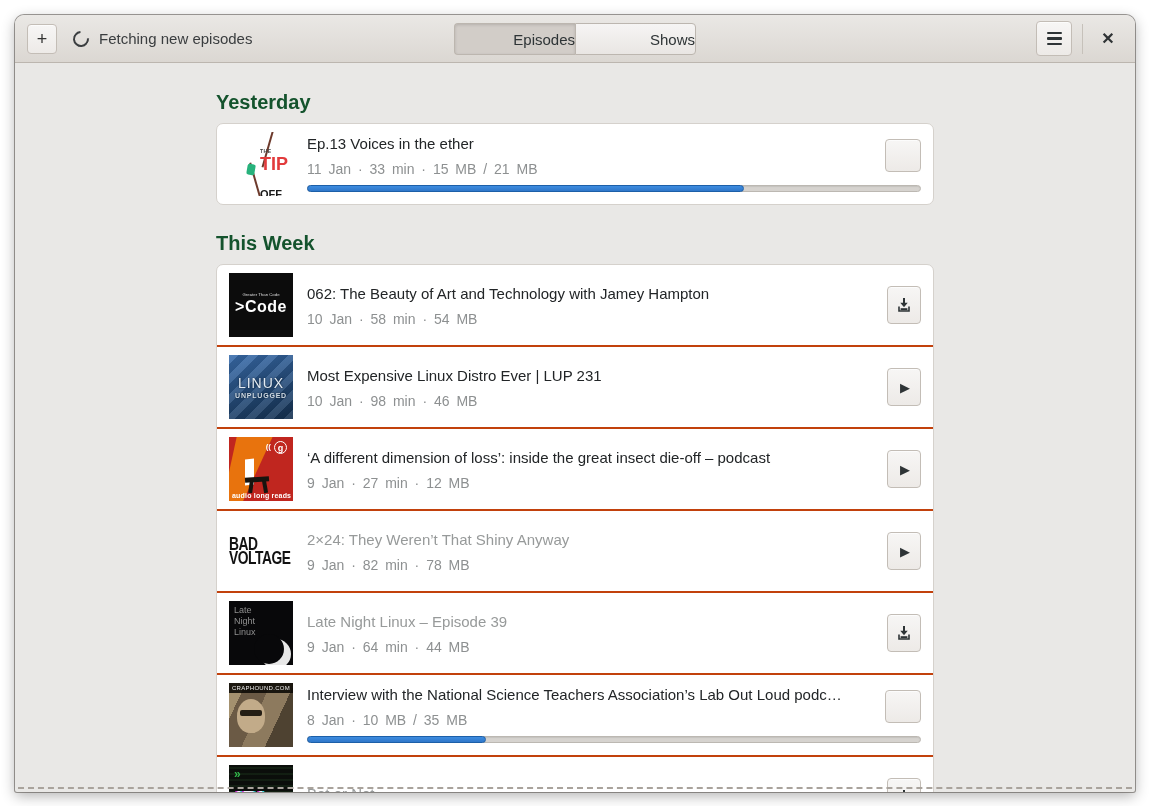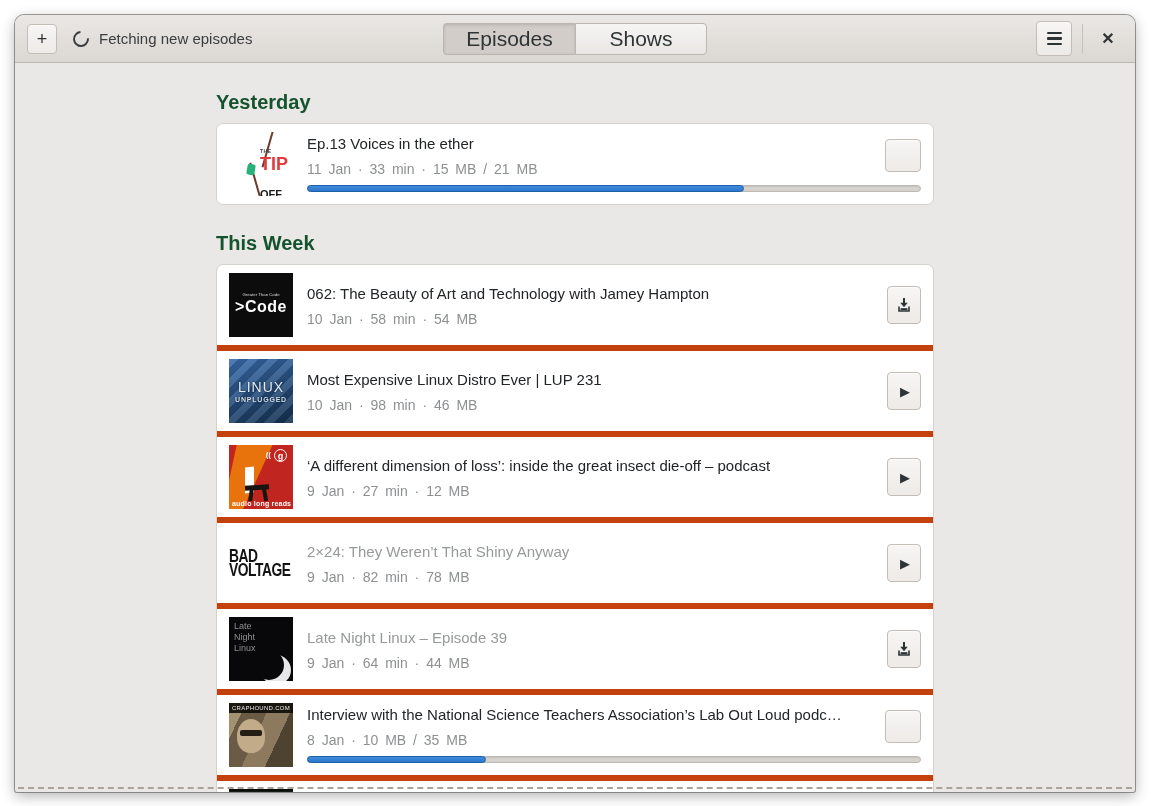--- a/index.html
+++ b/index.html
@@ -36,23 +36,23 @@
     border:2.5px solid #3b3e40; border-top-color:transparent;
     transform:rotate(40deg);
   }
   .status-text { margin-left:10px; font-size:15px; color:#3a3d3f; }
 
   .switcher {
     position:absolute; left:50%; top:8px; transform:translateX(-50%);
     display:flex; height:32px;
   }
   .switch-btn {
-    width:132px; font-size:21px; color:#2e3436;
+    width:121px; font-size:15px; color:#2e3436;
     background:linear-gradient(#f6f5f4,#e9e6e3);
-    border:1px solid #bcb6af; cursor:pointer; font-family:inherit;
+    border:1px solid #bcb6af; cursor:pointer; font-family:inherit;text-align:right;
   }
   .switch-btn.left  { border-radius:4px 0 0 4px; border-right:none; }
   .switch-btn.right { border-radius:0 4px 4px 0; }
   .switch-btn.active {
     background:#d2cdc8;
     box-shadow:inset 0 1px 3px rgba(0,0,0,.14);
   }
 
   .header-right { margin-left:auto; display:flex; align-items:center; }
   .menu-btn { width:36px; height:35px; flex-direction:column; gap:3px; }
@@ -67,21 +67,21 @@
   
   .content { flex:1; overflow:hidden; position:relative; padding-top:28px; }
   .column { width:718px; margin:0 auto; }
   .section + .section { margin-top:27px; }
   .section-title { font-size:20px; font-weight:700; color:#14532d; }
   .card {
     background:#fff; border:1px solid #d5d1cc; border-radius:7px;
     margin-top:9px; overflow:hidden;
   }
   .row { display:flex; padding:8px 12px; gap:14px; }
-  .row + .row { border-top:6px solid #c2410c; }
+  .row + .row { border-top:2px solid #c2410c; }
   .cover {
     width:64px; height:64px; flex:none; position:relative; overflow:hidden;
     background:#ddd;
   }
   .body { flex:1; min-width:0; display:flex; flex-direction:column; }
   .toprow { flex:1; display:flex; align-items:center; gap:28px; }
   .texts { flex:1; min-width:0; }
   .ep-title {
     font-size:15px; color:#222527; white-space:nowrap; overflow:hidden;
     text-overflow:clip; margin-top:1px;

